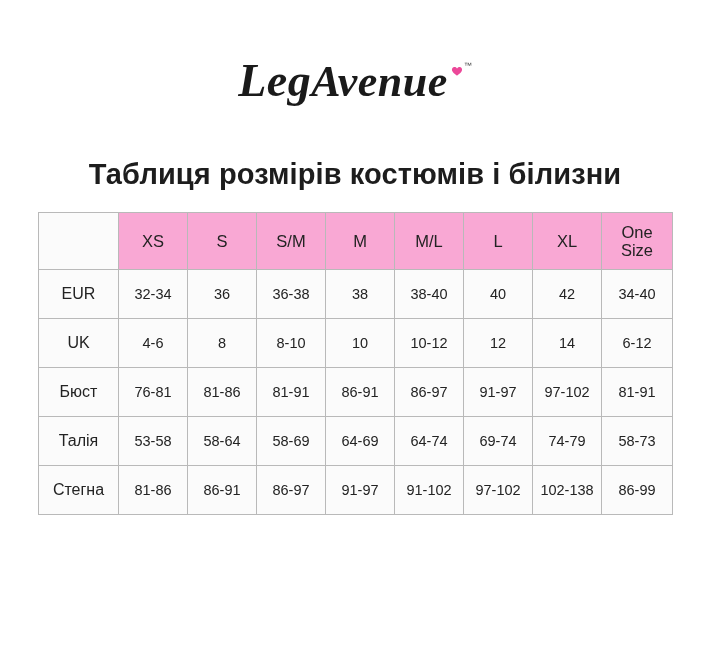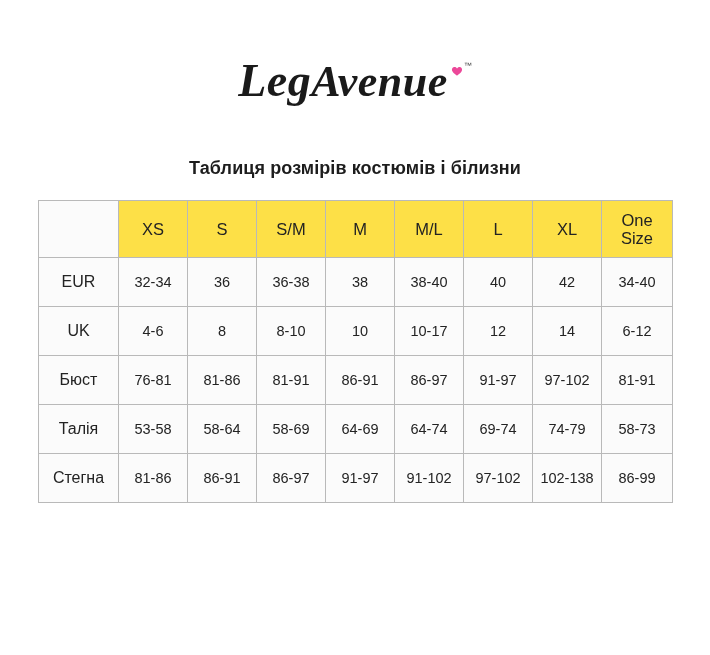--- a/index.html
+++ b/index.html
@@ -58,21 +58,21 @@
     font-weight: 400;
     font-size: 8px;
     color: #444;
     position: relative;
     top: -16px;
     margin-left: 1px;
   }
 
   .title {
     margin-top: 48px;
-    font-size: 18px;
+    font-size: 29px;
     font-weight: 700;
     color: #1d1d1d;
     text-align: center;
     letter-spacing: 0.1px;
   }
 
   .table-wrap {
     margin-top: 21px;
     width: 634px;
   }
@@ -90,21 +90,21 @@
     font-weight: 400;
     color: #232323;
     padding: 0;
     height: 48px;
     background: #fbfbfb;
   }
   table.size-table thead th {
     height: 56px;
     font-size: 16.5px;
     font-weight: 400;
-    background: #fde047;
+    background: #f9a8d4;
   }
   table.size-table thead th.corner {
     background: #fbfbfb;
   }
   table.size-table tbody td.rowhead {
     font-size: 16px;
     text-align: center;
     color: #232323;
   }
   .two-line {
@@ -177,21 +177,21 @@
           <td>40</td>
           <td>42</td>
           <td>34-40</td>
         </tr>
         <tr>
           <td class="rowhead">UK</td>
           <td>4-6</td>
           <td>8</td>
           <td>8-10</td>
           <td>10</td>
-          <td>10-17</td>
+          <td>10-12</td>
           <td>12</td>
           <td>14</td>
           <td>6-12</td>
         </tr>
         <tr>
           <td class="rowhead">Бюст</td>
           <td>76-81</td>
           <td>81-86</td>
           <td>81-91</td>
           <td>86-91</td>

